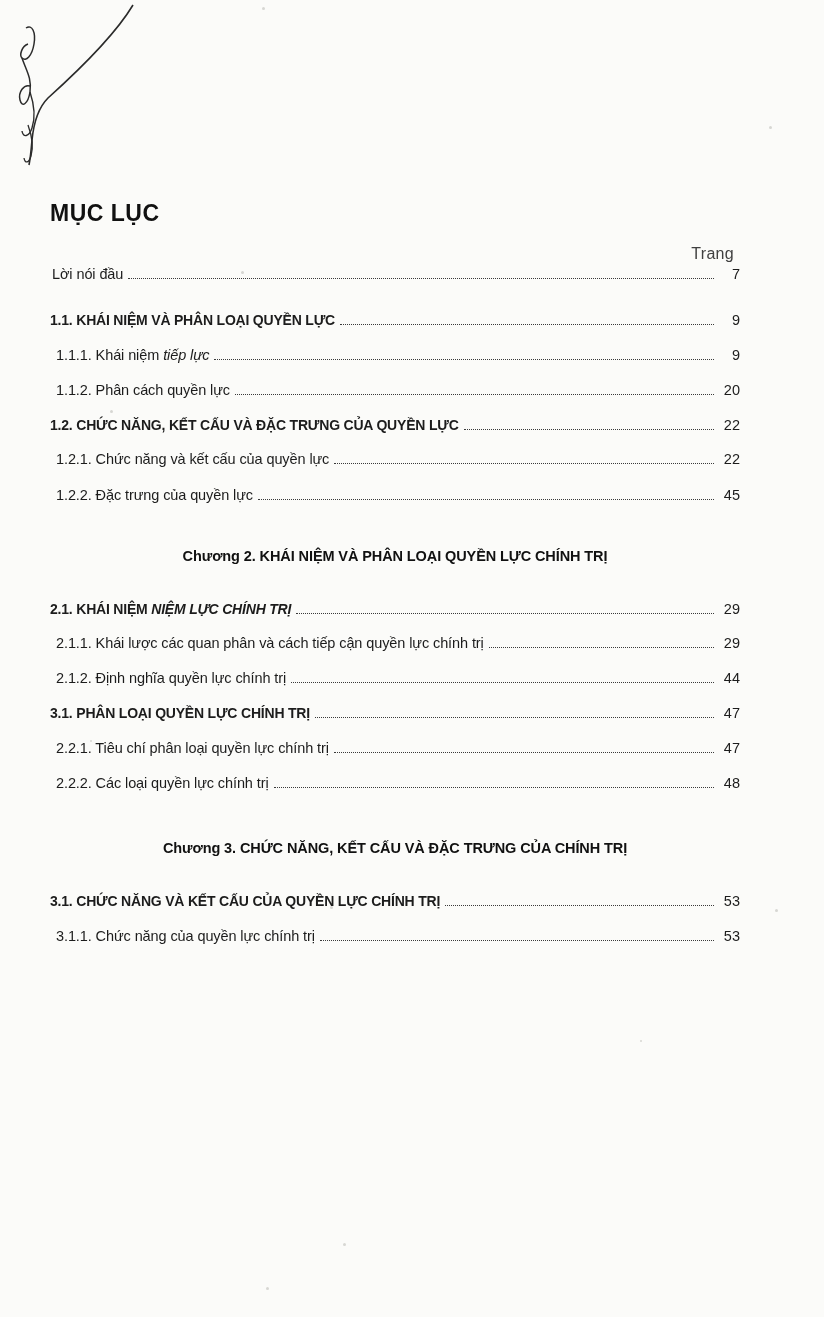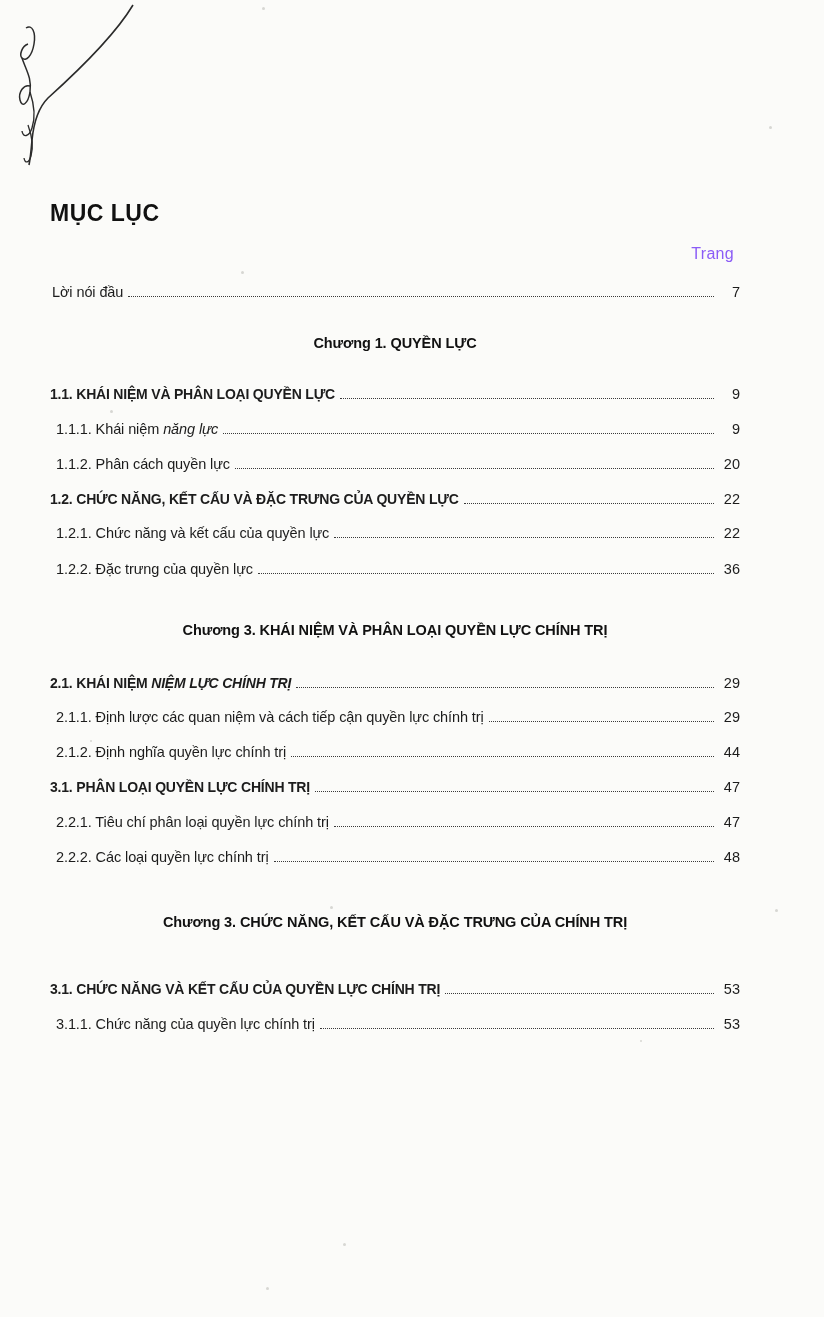--- a/index.html
+++ b/index.html
@@ -56,23 +56,23 @@
     font-size: 23px;
     font-weight: bold;
     letter-spacing: 0.5px;
     color: #111;
     margin: 0 0 18px 0;
     font-family: "Liberation Sans", sans-serif;
   }
   .page-col-head {
     text-align: right;
     font-size: 16px;
-    color: #8b5cf6;
+    color: #404040;
     padding-right: 6px;
-    margin-bottom: 20px;
+    margin-bottom: 2px;
     letter-spacing: 0.3px;
   }
   .entry {
     display: flex;
     align-items: baseline;
     font-size: 14.5px;
     color: #1c1c1c;
     margin: 0 0 17px 0;
     line-height: 1.25;
   }
@@ -111,21 +111,21 @@
   .chapter {
     text-align: center;
     font-weight: bold;
     font-size: 14.5px;
     margin: 30px 0 28px 0;
     letter-spacing: -0.1px;
     color: #111;
   }
   .chapter.c1 { margin-top: 34px; margin-bottom: 34px; }
   .chapter.c2 { margin-top: 44px; margin-bottom: 36px; }
-  .chapter.c3 { margin-top: 48px; margin-bottom: 50px; }
+  .chapter.c3 { margin-top: 48px; margin-bottom: 36px; }
 </style>
 </head>
 <body>
 
 <div class="page">
 
   <div class="scan-noise">
     <div class="speck" style="left:262px;top:7px;width:3px;height:3px;"></div>
     <div class="speck" style="left:769px;top:126px;width:3px;height:3px;"></div>
     <div class="speck" style="left:110px;top:410px;width:3px;height:3px;"></div>
@@ -152,29 +152,28 @@
       <div class="toc-title">MỤC LỤC</div>
 
       <div class="page-col-head">Trang</div>
 
       <div class="entry front">
         <span class="lbl">Lời nói đầu</span>
         <span class="dots"></span>
         <span class="pg">7</span>
       </div>
 
-      <div class="chapter c1">Chương 1. QUYỀN LỰC</div>
 
       <div class="entry level1">
         <span class="lbl">1.1. KHÁI NIỆM VÀ PHÂN LOẠI QUYỀN LỰC</span>
         <span class="dots"></span>
         <span class="pg">9</span>
       </div>
       <div class="entry level2">
-        <span class="lbl">1.1.1. Khái niệm <i>năng lực</i></span>
+        <span class="lbl">1.1.1. Khái niệm <i>tiếp lực</i></span>
         <span class="dots"></span>
         <span class="pg">9</span>
       </div>
       <div class="entry level2">
         <span class="lbl">1.1.2. Phân cách quyền lực</span>
         <span class="dots"></span>
         <span class="pg">20</span>
       </div>
       <div class="entry level1">
         <span class="lbl">1.2. CHỨC NĂNG, KẾT CẤU VÀ ĐẶC TRƯNG CỦA QUYỀN LỰC</span>
@@ -182,32 +181,32 @@
         <span class="pg">22</span>
       </div>
       <div class="entry level2">
         <span class="lbl">1.2.1. Chức năng và kết cấu của quyền lực</span>
         <span class="dots"></span>
         <span class="pg">22</span>
       </div>
       <div class="entry level2">
         <span class="lbl">1.2.2. Đặc trưng của quyền lực</span>
         <span class="dots"></span>
-        <span class="pg">36</span>
-      </div>
-
-      <div class="chapter c2">Chương 3. KHÁI NIỆM VÀ PHÂN LOẠI QUYỀN LỰC CHÍNH TRỊ</div>
+        <span class="pg">45</span>
+      </div>
+
+      <div class="chapter c2">Chương 2. KHÁI NIỆM VÀ PHÂN LOẠI QUYỀN LỰC CHÍNH TRỊ</div>
 
       <div class="entry level1">
         <span class="lbl">2.1. KHÁI NIỆM <i>NIỆM LỰC CHÍNH TRỊ</i></span>
         <span class="dots"></span>
         <span class="pg">29</span>
       </div>
       <div class="entry level2">
-        <span class="lbl">2.1.1. Định lược các quan niệm và cách tiếp cận quyền lực chính trị</span>
+        <span class="lbl">2.1.1. Khái lược các quan phân và cách tiếp cận quyền lực chính trị</span>
         <span class="dots"></span>
         <span class="pg">29</span>
       </div>
       <div class="entry level2">
         <span class="lbl">2.1.2. Định nghĩa quyền lực chính trị</span>
         <span class="dots"></span>
         <span class="pg">44</span>
       </div>
       <div class="entry level1">
         <span class="lbl">3.1. PHÂN LOẠI QUYỀN LỰC CHÍNH TRỊ</span>

